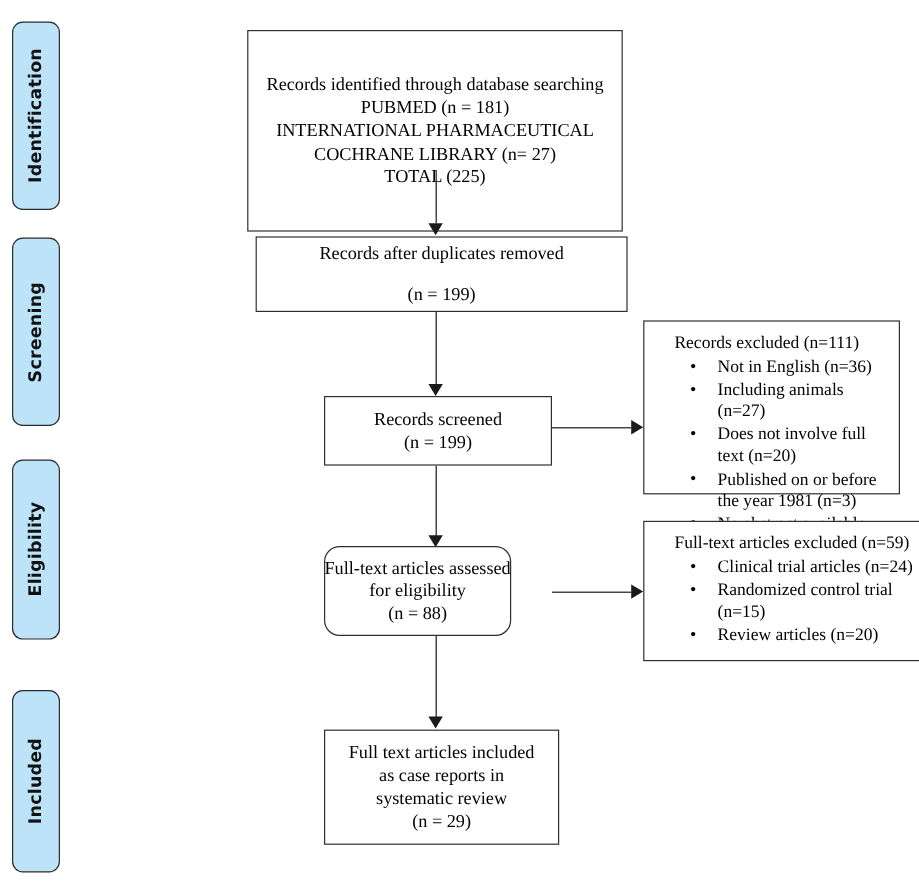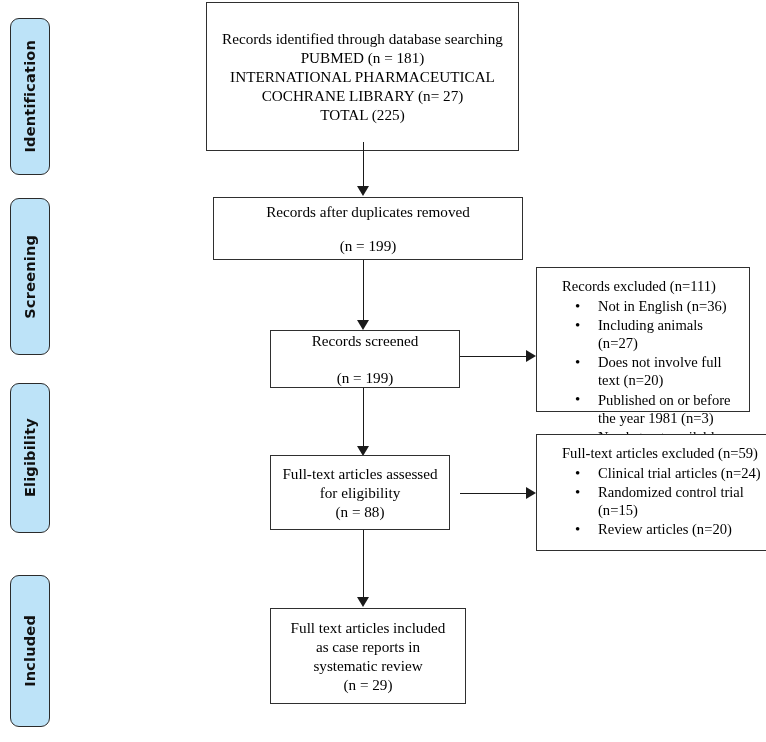--- a/index.html
+++ b/index.html
@@ -140,40 +140,40 @@
   </div>
 
   <div class="stage-box" style="left:10px; top:383px; width:40px; height:150px;">
     <span class="stage-label">Eligibility</span>
   </div>
 
   <div class="stage-box" style="left:10px; top:575px; width:40px; height:152px;">
     <span class="stage-label">Included</span>
   </div>
 
-  <div class="flow-box centered" style="left:206px; top:2px; width:313px; height:149px;">
+  <div class="flow-box centered" style="left:206px; top:25px; width:313px; height:168px;">
     <div class="line">Records identified through database searching</div>
     <div class="line">PUBMED (n = 181)</div>
     <div class="line">INTERNATIONAL PHARMACEUTICAL</div>
     <div class="line">COCHRANE LIBRARY (n= 27)</div>
     <div class="line">TOTAL (225)</div>
   </div>
 
   <div class="v-line" style="left:363px; top:142px; height:44px;"></div>
   <div class="arrow-down" style="left:357px; top:186px;"></div>
 
   <div class="flow-box centered" style="left:213px; top:197px; width:310px; height:63px;gap:15px;">
     <div class="line">Records after duplicates removed</div>
     <div class="line">(n = 199)</div>
   </div>
 
   <div class="v-line" style="left:363px; top:260px; height:60px;"></div>
   <div class="arrow-down" style="left:357px; top:320px;"></div>
 
-  <div class="flow-box centered" style="left:270px; top:330px; width:190px; height:58px;justify-content:space-between;">
+  <div class="flow-box centered" style="left:270px; top:330px; width:190px; height:58px;">
     <div class="line">Records screened</div>
     <div class="line">(n = 199)</div>
   </div>
 
   <div class="h-line" style="left:460px; top:356px; width:66px;"></div>
   <div class="arrow-right" style="left:526px; top:350px;"></div>
 
   <div class="excl-box" style="left:536px; top:267px; width:214px; height:145px;">
     <div class="excl-head">Records excluded (n=111)</div>
     <ul class="excl-list">
@@ -181,21 +181,21 @@
       <li>Including animals (n=27)</li>
       <li>Does not involve full text (n=20)</li>
       <li>Published on or before the year 1981 (n=3)</li>
       <li>No abstract available (n=25)</li>
     </ul>
   </div>
 
   <div class="v-line" style="left:363px; top:388px; height:60px;"></div>
   <div class="arrow-down" style="left:357px; top:446px;"></div>
 
-  <div class="flow-box centered" style="left:270px; top:455px; width:180px; height:75px;">
+  <div class="flow-box centered" style="left:270px; top:455px; width:156px; height:75px;border-radius:13px;">
     <div class="line">Full-text articles assessed</div>
     <div class="line">for eligibility</div>
     <div class="line">(n = 88)</div>
   </div>
 
   <div class="h-line" style="left:460px; top:493px; width:66px;"></div>
   <div class="arrow-right" style="left:526px; top:487px;"></div>
 
   <div class="excl-box" style="left:536px; top:434px; width:242px; height:117px;">
     <div class="excl-head">Full-text articles excluded (n=59)</div>

